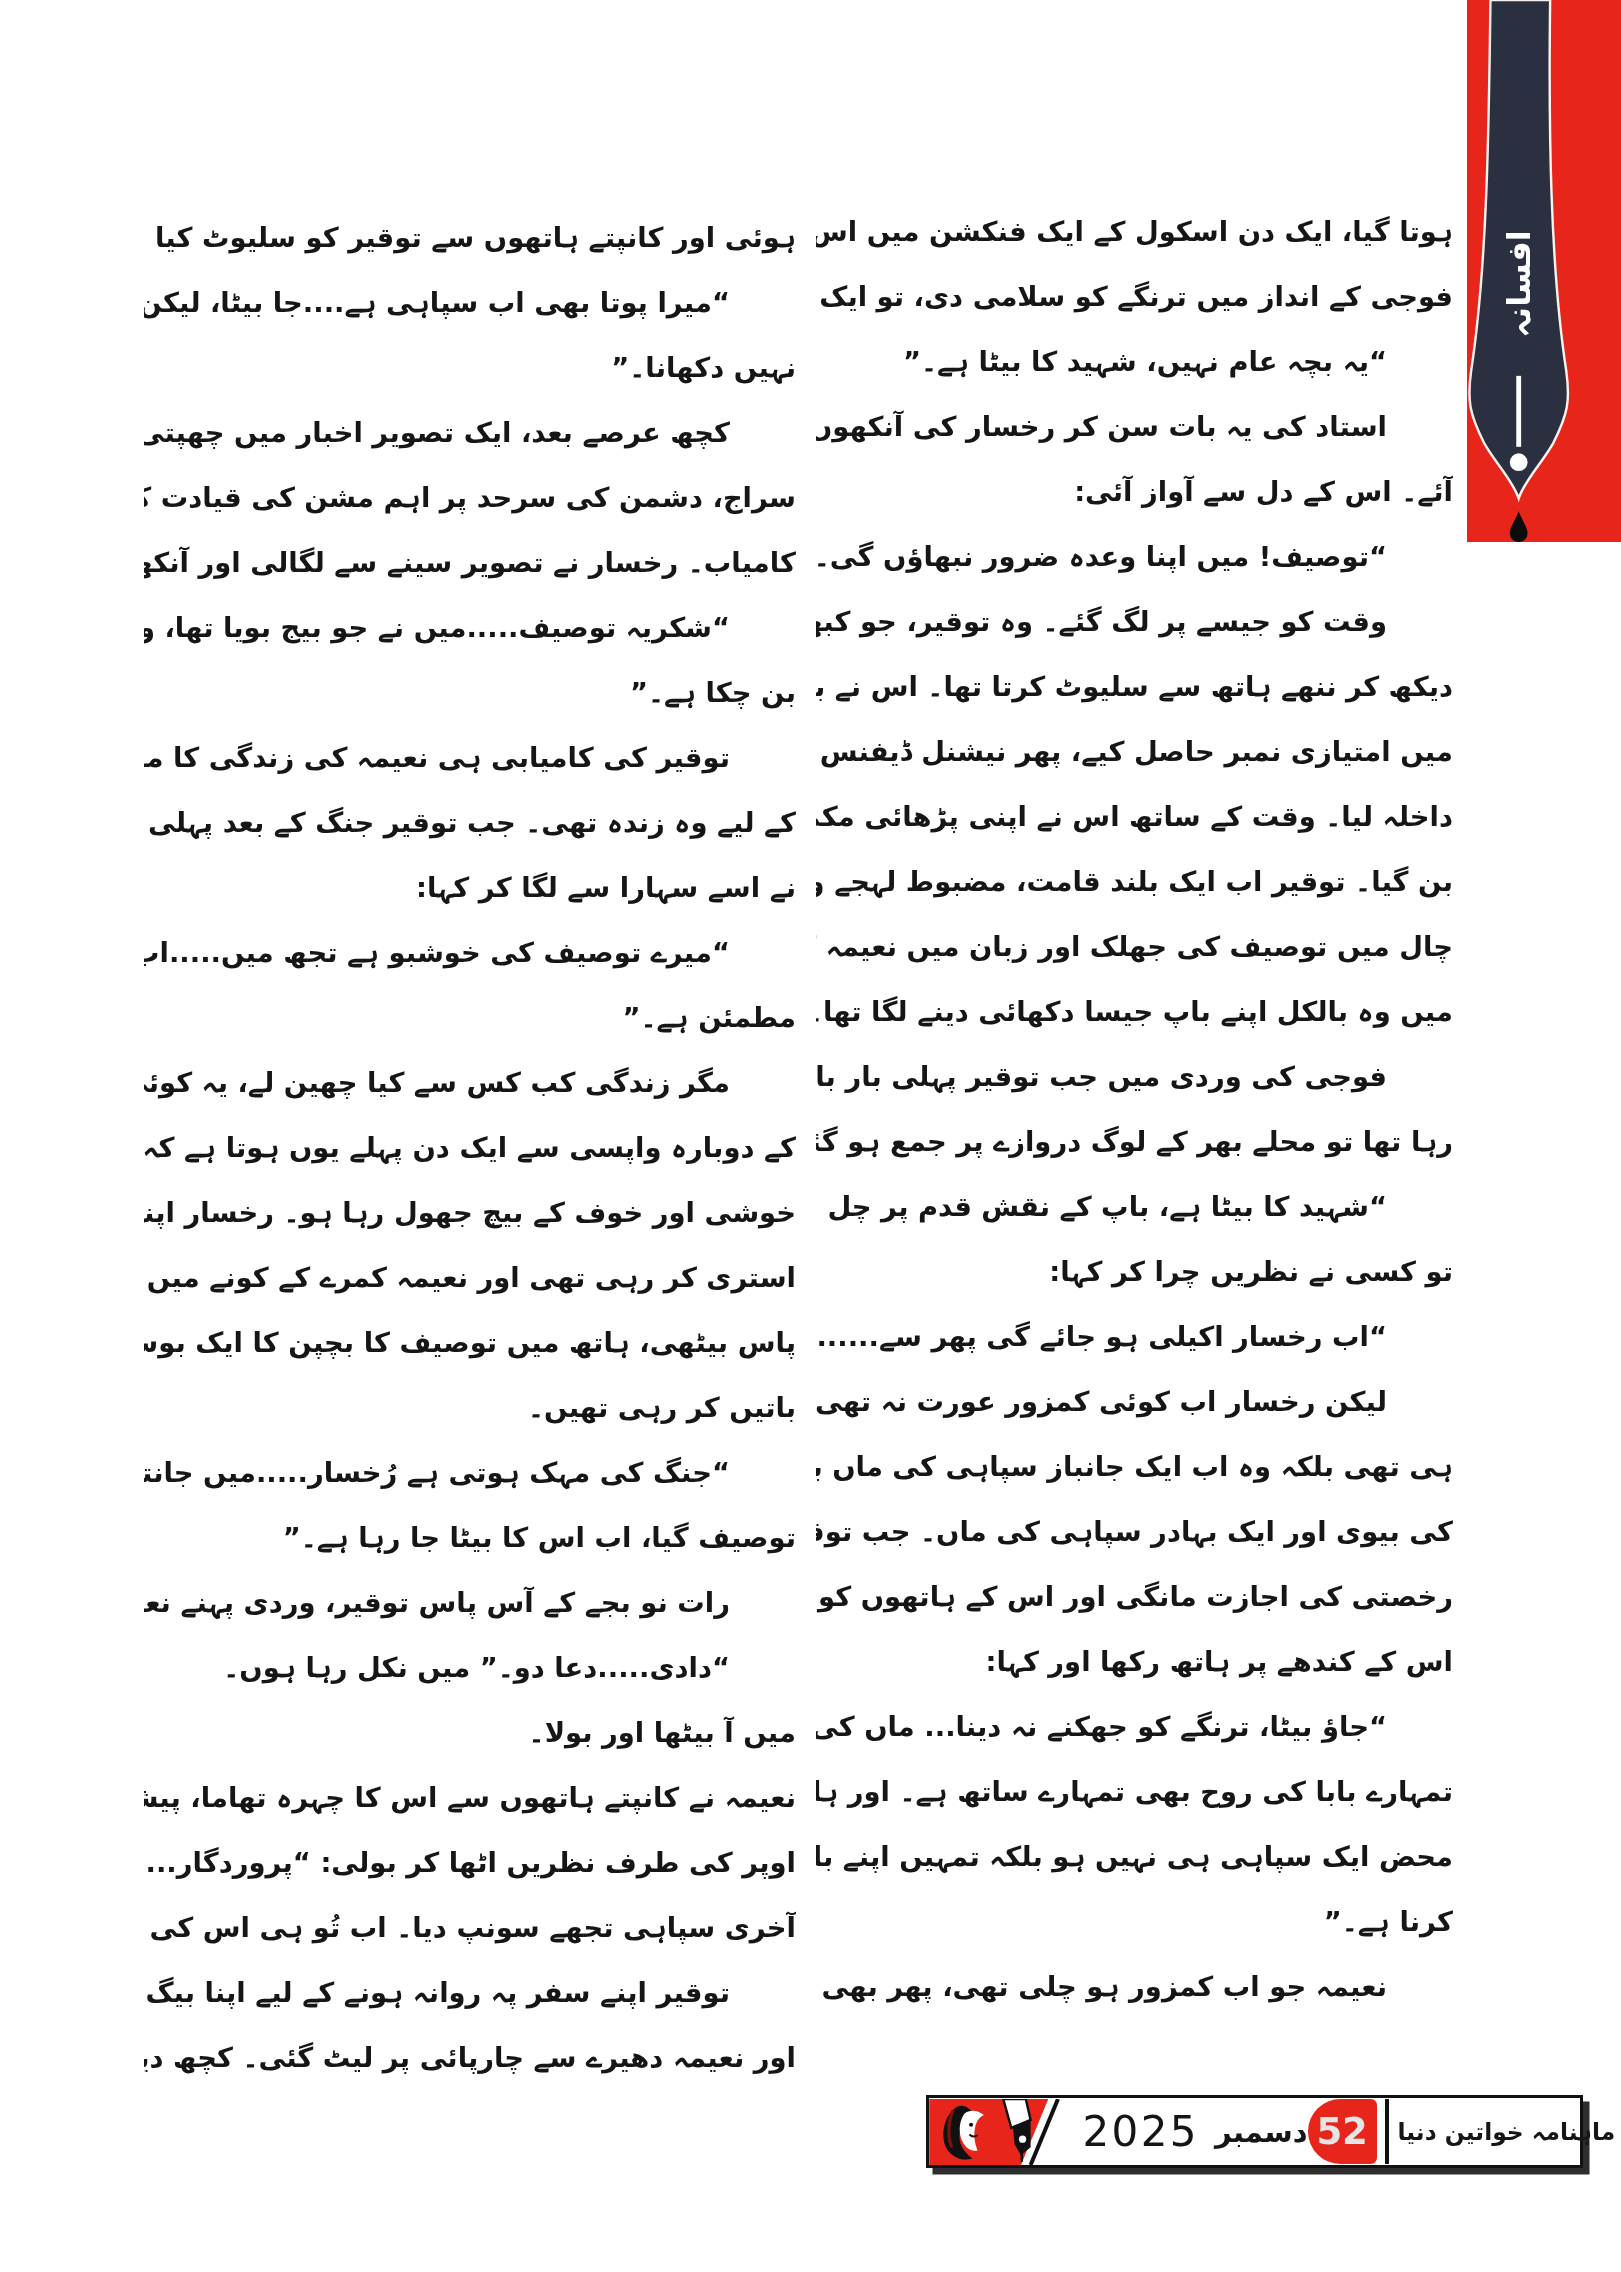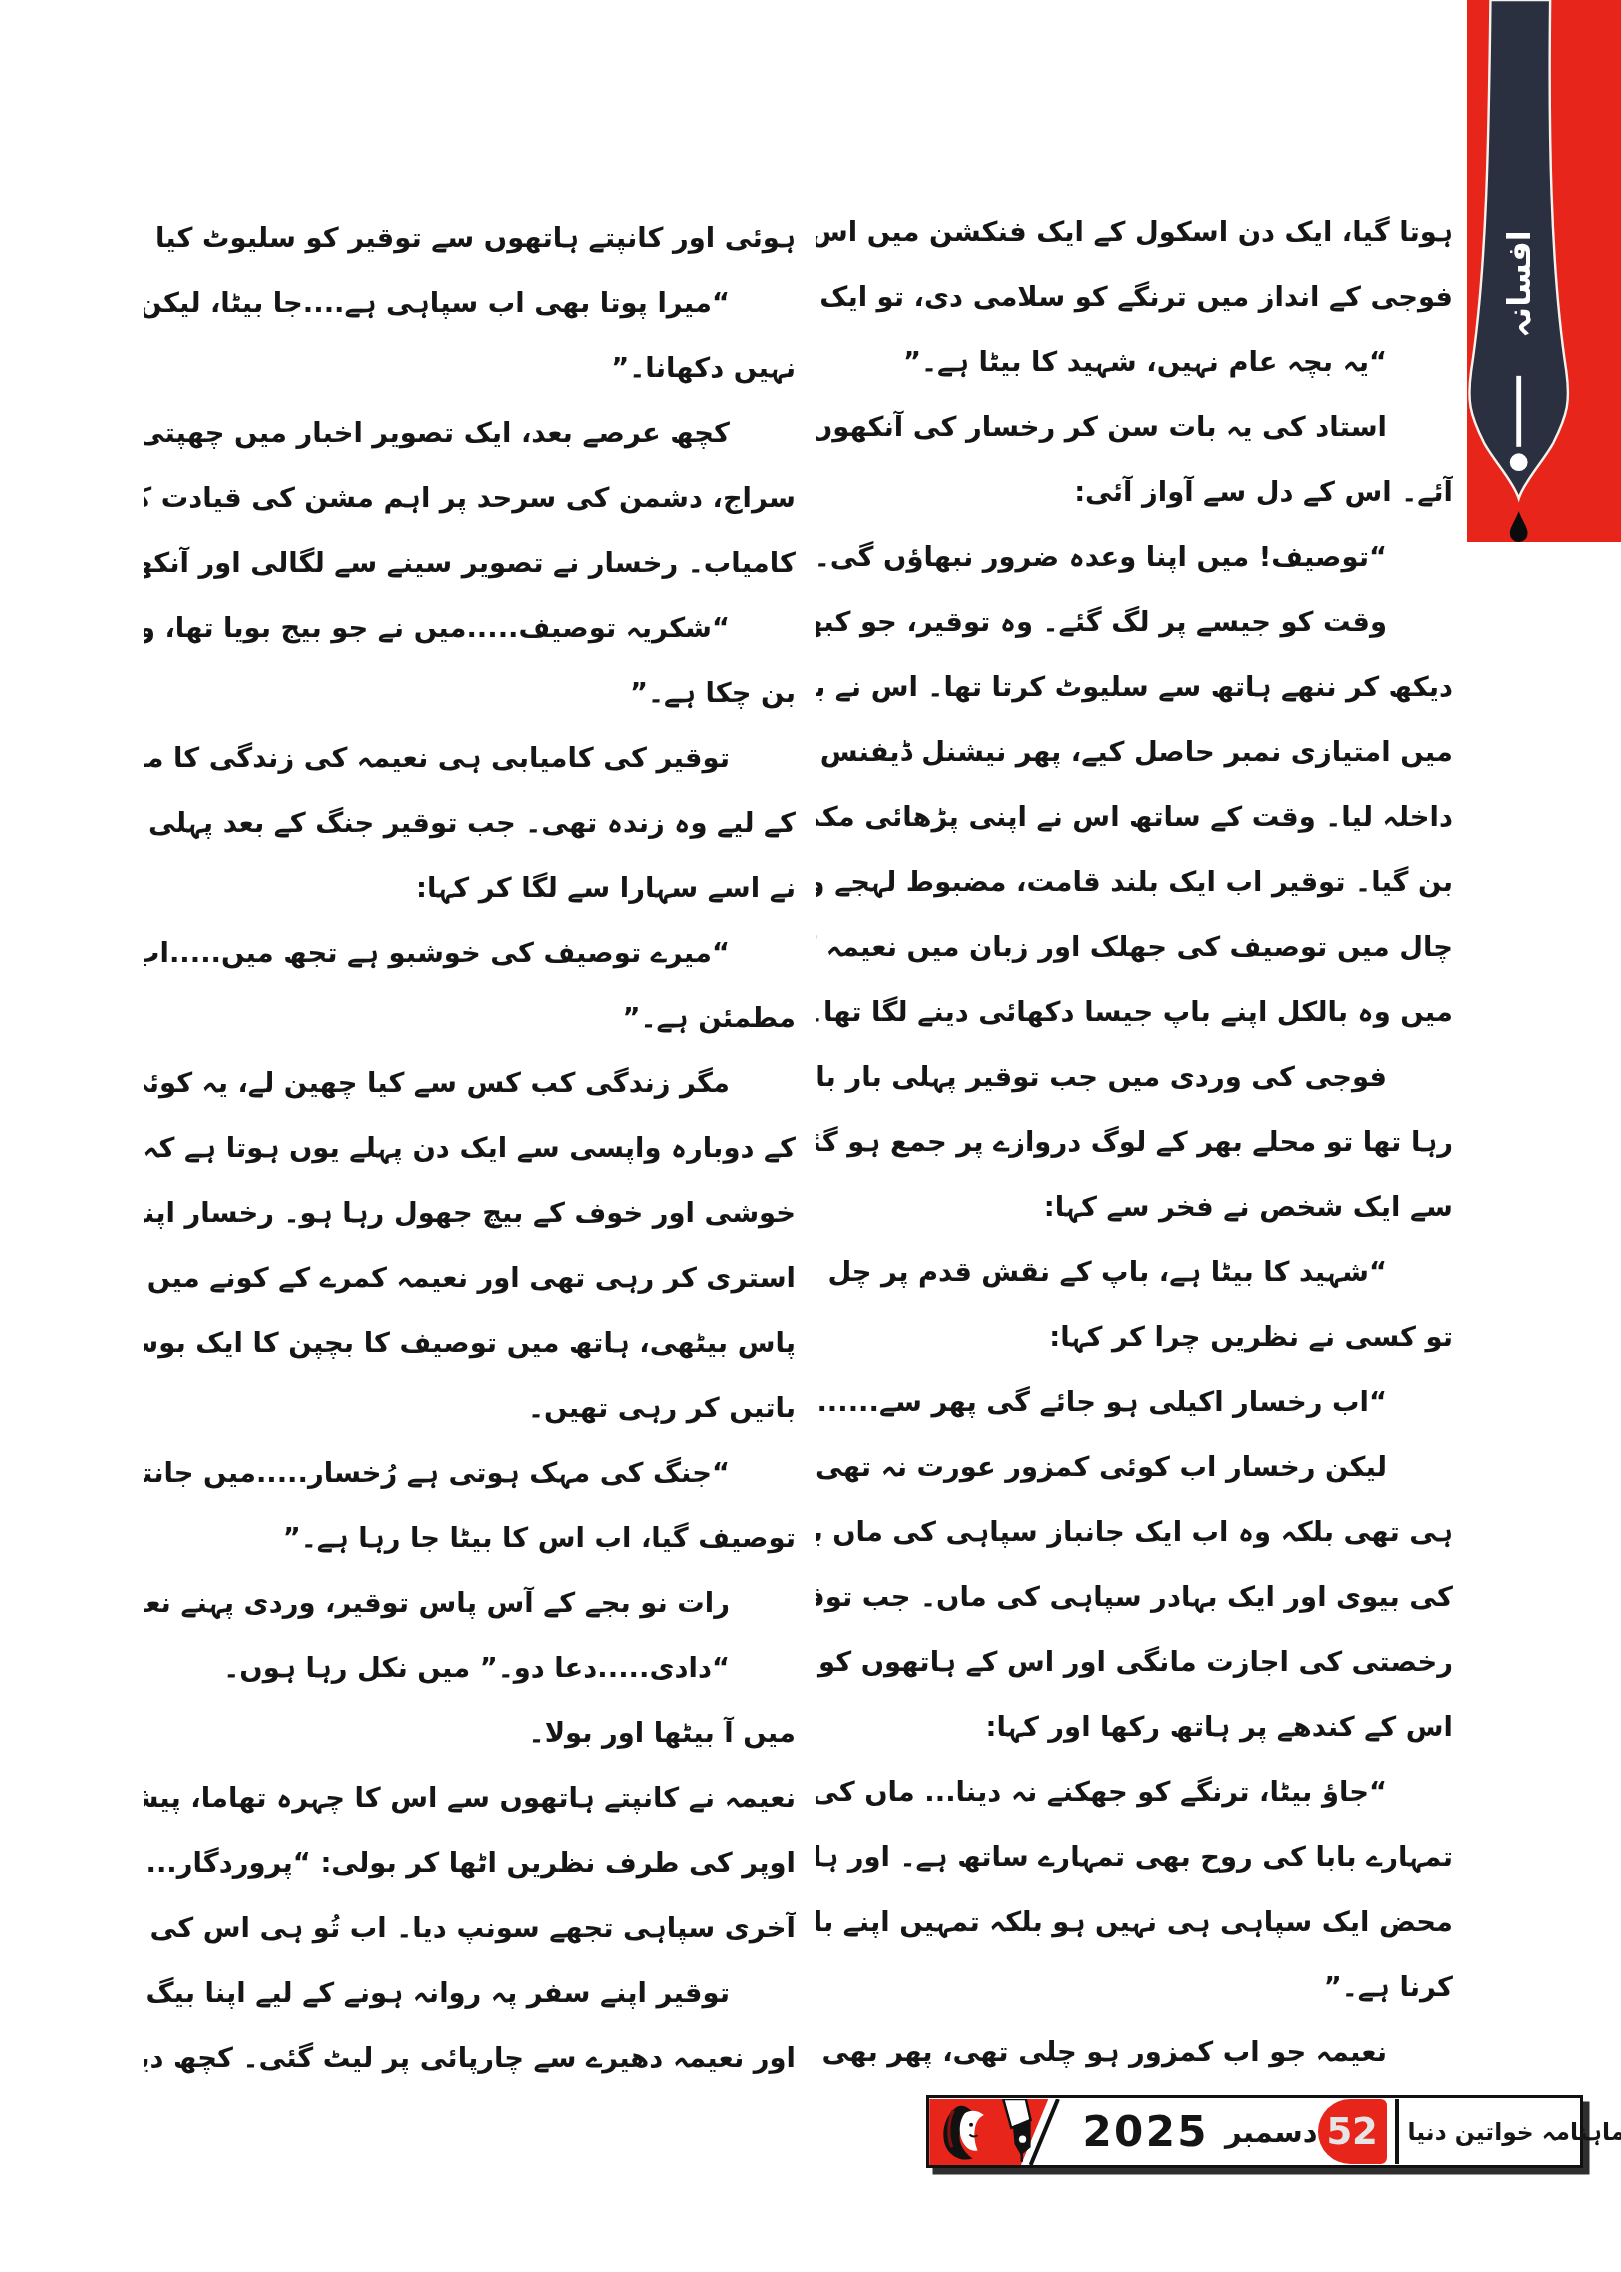--- a/index.html
+++ b/index.html
@@ -56,21 +56,21 @@
     position:absolute; left:926px; top:2095px;
     width:657px; height:73px;
     background:#ffffff;
     border:3.2px solid var(--line-black);
     box-shadow:6.5px 6.5px 0 #2e2e2e;
     display:flex; align-items:center;
     direction:ltr;
   }
   .footer-logo{ width:134px; height:66px; flex:none; position:relative;}
   .footer-year{
-    font-size:42px; font-weight:bold; color:#151515;
+    font-size:42px; font-weight:normal; color:#151515;
     margin-left:19.4px; letter-spacing:2.4px; flex:none;
     font-family:"DejaVu Sans", sans-serif;
     text-align:center;
   }
   .footer-month{
     font-size:29px; font-weight:bold; margin-left:16px; flex:none;
     direction:rtl;
   }
   .footer-spacer{ flex:1; }
   .page-badge{
@@ -111,21 +111,20 @@
       <div class="line indent">“توصیف! میں اپنا وعدہ ضرور نبھاؤں گی۔”</div>
       <div class="line indent">وقت کو جیسے پر لگ گئے۔ وہ توقیر، جو کبھی اپنے باپ کی تصویر کو</div>
       <div class="line">دیکھ کر ننھے ہاتھ سے سلیوٹ کرتا تھا۔ اس نے بارہویں کے امتحان</div>
       <div class="line">میں امتیازی نمبر حاصل کیے، پھر نیشنل ڈیفنس اکیڈمی (NDA) میں</div>
       <div class="line">داخلہ لیا۔ وقت کے ساتھ اس نے اپنی پڑھائی مکمل کی اور وہ لیفٹیننٹ</div>
       <div class="line">بن گیا۔ توقیر اب ایک بلند قامت، مضبوط لہجے والا نوجوان تھا، جس کی</div>
       <div class="line">چال میں توصیف کی جھلک اور زبان میں نعیمہ کی استقامت تھی۔ وردی</div>
       <div class="line">میں وہ بالکل اپنے باپ جیسا دکھائی دینے لگا تھا۔</div>
       <div class="line indent">فوجی کی وردی میں جب توقیر پہلی بار بارڈر کے لیے روانہ ہو</div>
       <div class="line">رہا تھا تو محلے بھر کے لوگ دروازے پر جمع ہو گئے۔ مجمع میں</div>
-      <div class="line">سے ایک شخص نے فخر سے کہا:</div>
       <div class="line indent">“شہید کا بیٹا ہے، باپ کے نقش قدم پر چل نکلا۔”</div>
       <div class="line">تو کسی نے نظریں چرا کر کہا:</div>
       <div class="line indent">“اب رخسار اکیلی ہو جائے گی پھر سے......”</div>
       <div class="line indent">لیکن رخسار اب کوئی کمزور عورت نہ تھی اور نہ ایک شہید کی بیوہ</div>
       <div class="line">ہی تھی بلکہ وہ اب ایک جانباز سپاہی کی ماں بھی تھی۔ یعنی ایک شہید</div>
       <div class="line">کی بیوی اور ایک بہادر سپاہی کی ماں۔ جب توقیر نے ماں سے</div>
       <div class="line">رخصتی کی اجازت مانگی اور اس کے ہاتھوں کو بوسہ دیا تو رخسار نے</div>
       <div class="line">اس کے کندھے پر ہاتھ رکھا اور کہا:</div>
       <div class="line indent">“جاؤ بیٹا، ترنگے کو جھکنے نہ دینا... ماں کی دعاؤں کے ساتھ،</div>
       <div class="line">تمہارے بابا کی روح بھی تمہارے ساتھ ہے۔ اور ہاں یاد رکھنا تم</div>

